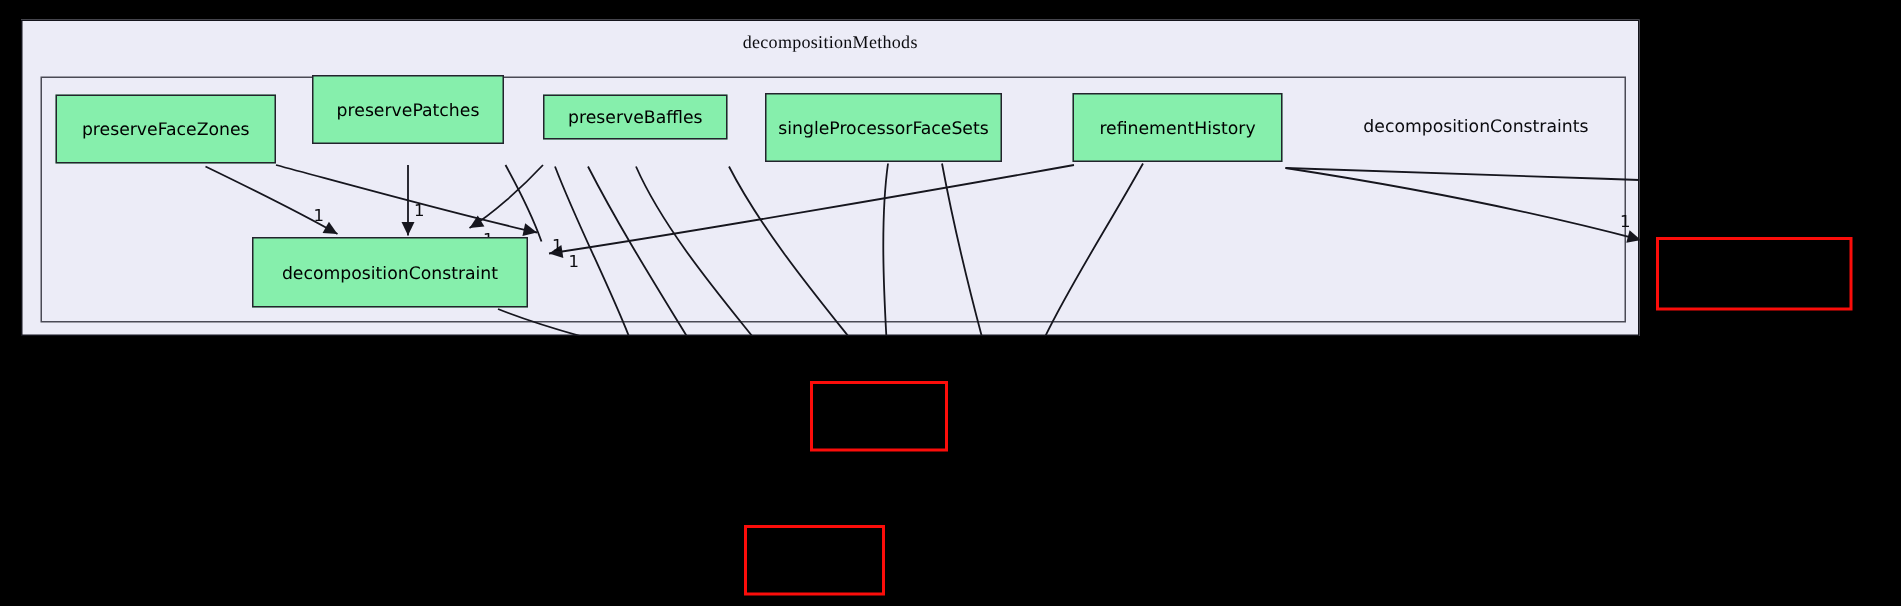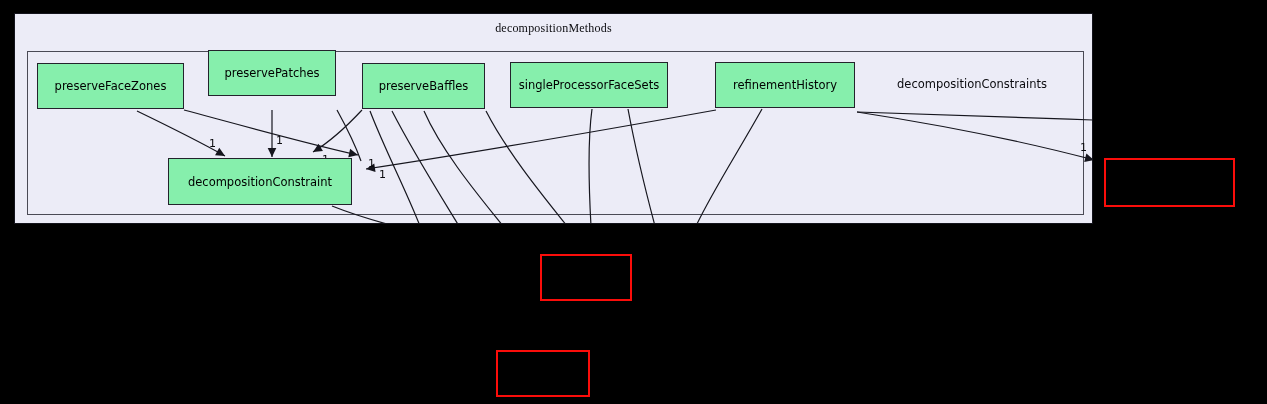--- a/index.html
+++ b/index.html
@@ -16,21 +16,21 @@
   .cluster-inner{
     left:27px;top:51px;width:1057px;height:164px;
     background:#ececf7;border:1px solid #4a4a55;
   }
   .cluster-title{
     position:absolute;left:14px;top:21px;width:1079px;
     text-align:center;font-size:12px;color:#0b0b0f;letter-spacing:.2px;font-family:Liberation Serif, serif;
   }
   .inner-label{
     position:absolute;left:897px;top:77px;width:162px;
-    text-align:left;font-size:11.5px;color:#0b0b0f;
+    text-align:right;font-size:11.5px;color:#0b0b0f;
   }
   .node{
     position:absolute;box-sizing:border-box;
     background:#86efac;border:1.5px solid #23232c;
     display:flex;align-items:center;justify-content:center;
     font-size:11.5px;color:#000;white-space:nowrap;
     z-index:3;
   }
   .node-red{
     position:absolute;box-sizing:border-box;
@@ -101,20 +101,20 @@
     <path class="notch" d="M554,347 L556,353"></path>
     <path class="notch" d="M588,363 L593,366"></path>
     <path class="notch" d="M588,371 L593,373"></path>
     <path class="notch" d="M1101,164 L1106,161"></path>
     <path class="notch" d="M1126,205 L1131,210"></path>
   </g>
 </svg>
 
 <div class="node" style="left:37px;top:63px;width:147px;height:46px">preserveFaceZones</div>
 <div class="node" style="left:208px;top:50px;width:128px;height:46px">preservePatches</div>
-<div class="node" style="left:362px;top:63px;width:123px;height:46px">preserveBaffles</div>
+<div class="node" style="left:362px;top:63px;width:123px;height:30px">preserveBaffles</div>
 <div class="node" style="left:510px;top:62px;width:158px;height:46px">singleProcessorFaceSets</div>
 <div class="node" style="left:715px;top:62px;width:140px;height:46px">refinementHistory</div>
 <div class="node" style="left:168px;top:158px;width:184px;height:47px">decompositionConstraint</div>
 
 <div class="node-red" style="left:1104px;top:158px;width:131px;height:49px"></div>
 <div class="node-red" style="left:540px;top:254px;width:92px;height:47px"></div>
 <div class="node-red" style="left:496px;top:350px;width:94px;height:47px"></div>
 
 </body></html>

